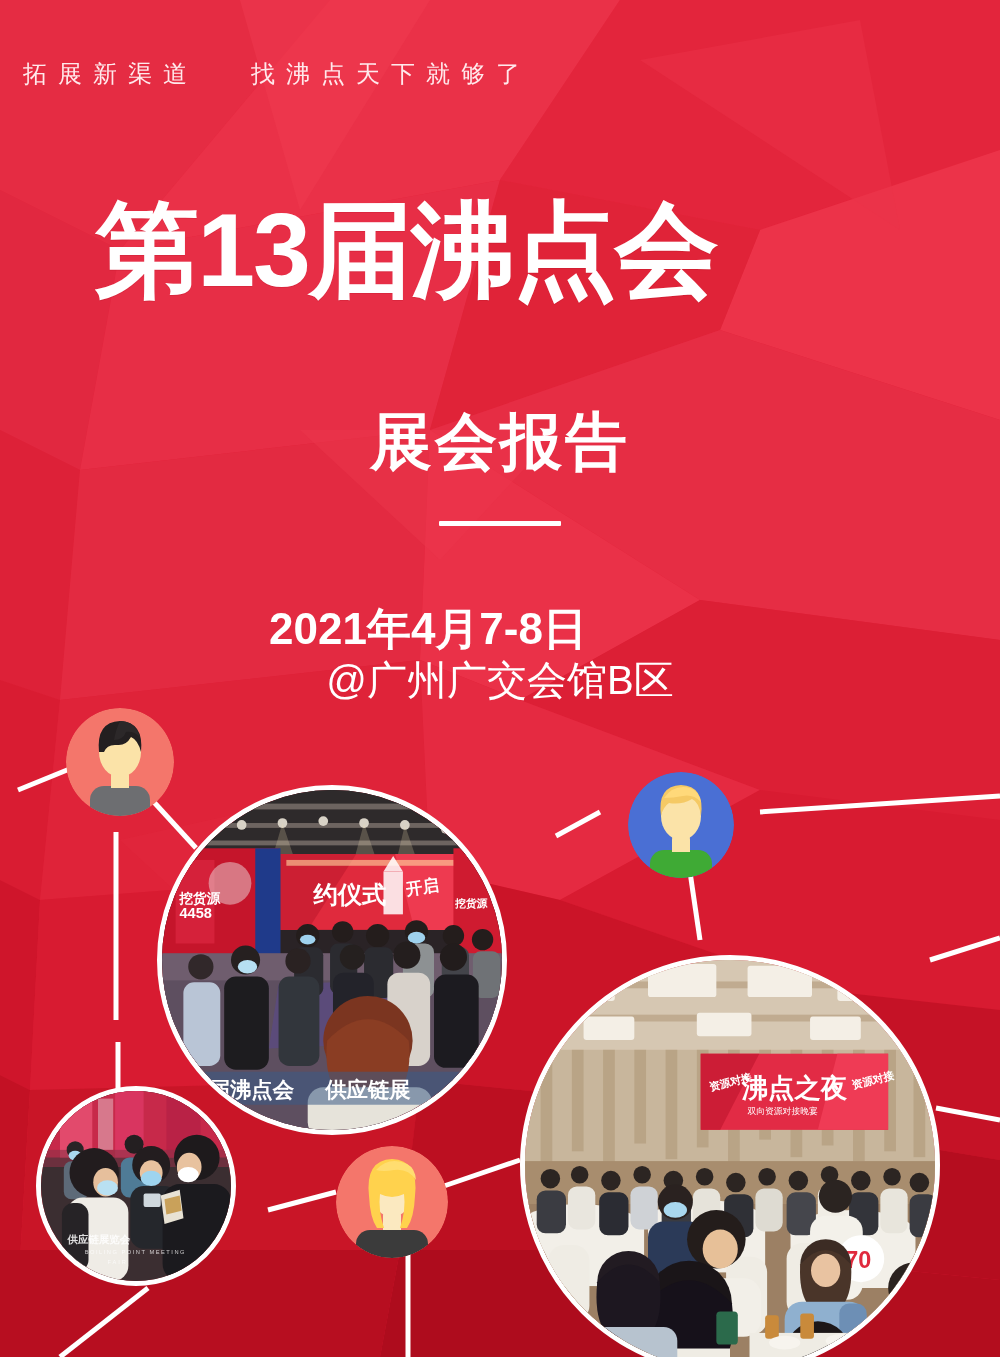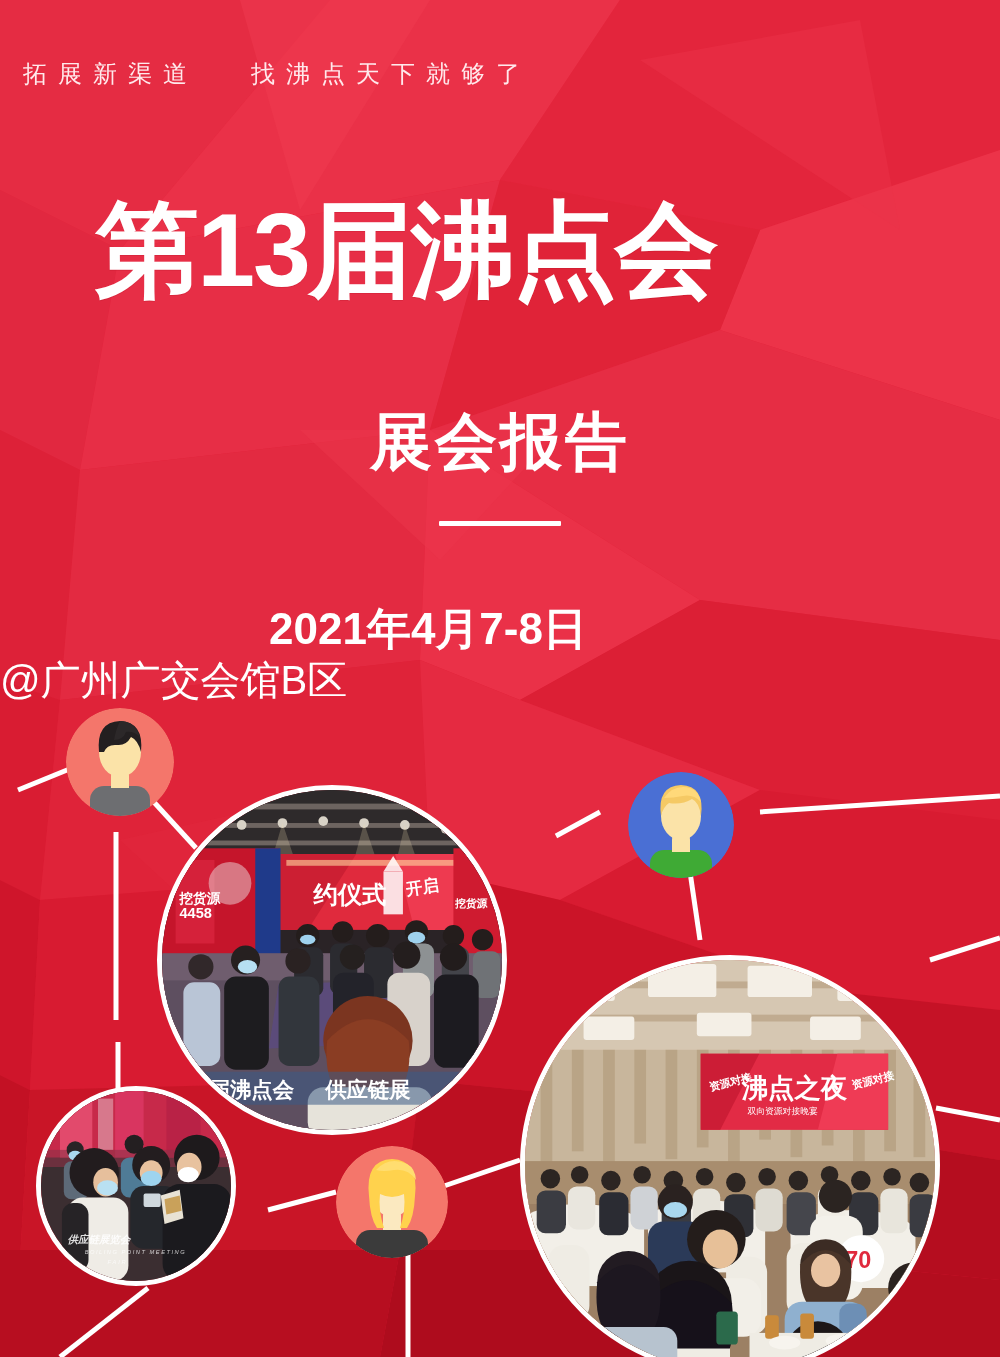--- a/index.html
+++ b/index.html
@@ -61,21 +61,21 @@
     position:absolute;left:439px;top:521px;
     width:122px;height:5px;background:#ffffff;border-radius:1px;
   }
   .date-line{
     position:absolute;left:0;top:604px;width:856px;
     text-align:center;color:#ffffff;
     font-size:44px;line-height:50px;font-weight:bold;letter-spacing:0px;
   }
   .venue-line{
     position:absolute;left:0;top:657px;width:1000px;
-    color:#ffffff;
+    text-align:center;color:#ffffff;
     font-size:40px;line-height:46px;font-weight:normal;letter-spacing:0px;
   }
   
   .lines{position:absolute;left:0;top:0;width:1000px;height:1357px;}
   
   .circ{
     position:absolute;border-radius:50%;
     box-sizing:border-box;
     overflow:hidden;
     border:5px solid #ffffff;
@@ -402,21 +402,21 @@
           <ellipse cx="266" cy="392" rx="16" ry="7"></ellipse>
           <ellipse cx="324" cy="390" rx="16" ry="7"></ellipse>
           <ellipse cx="386" cy="394" rx="16" ry="7"></ellipse>
         </g>
 
         <rect x="196" y="360" width="22" height="34" rx="4" fill="#2b6a4b"></rect>
       </g>
     </svg>
   </div>
 
-  <div class="circ" style="left:36px;top:1086px;width:200px;height:200px;font-style:italic;">
+  <div class="circ" style="left:36px;top:1086px;width:200px;height:200px;">
     <svg class="photo" viewBox="0 0 200 200" preserveAspectRatio="xMidYMid slice">
       <rect width="200" height="200" fill="#3b2e31"></rect>
 
       <rect x="0" y="0" width="200" height="70" fill="#c7294a"></rect>
       <rect x="20" y="0" width="34" height="70" fill="#e24a6c"></rect>
       <rect x="78" y="0" width="30" height="70" fill="#d93560"></rect>
       <rect x="132" y="0" width="36" height="70" fill="#b92246"></rect>
       <rect x="60" y="8" width="16" height="54" fill="#f0f0f0" opacity=".4"></rect>
       <rect x="0" y="62" width="200" height="18" fill="#8e3248" opacity=".6"></rect>
 

